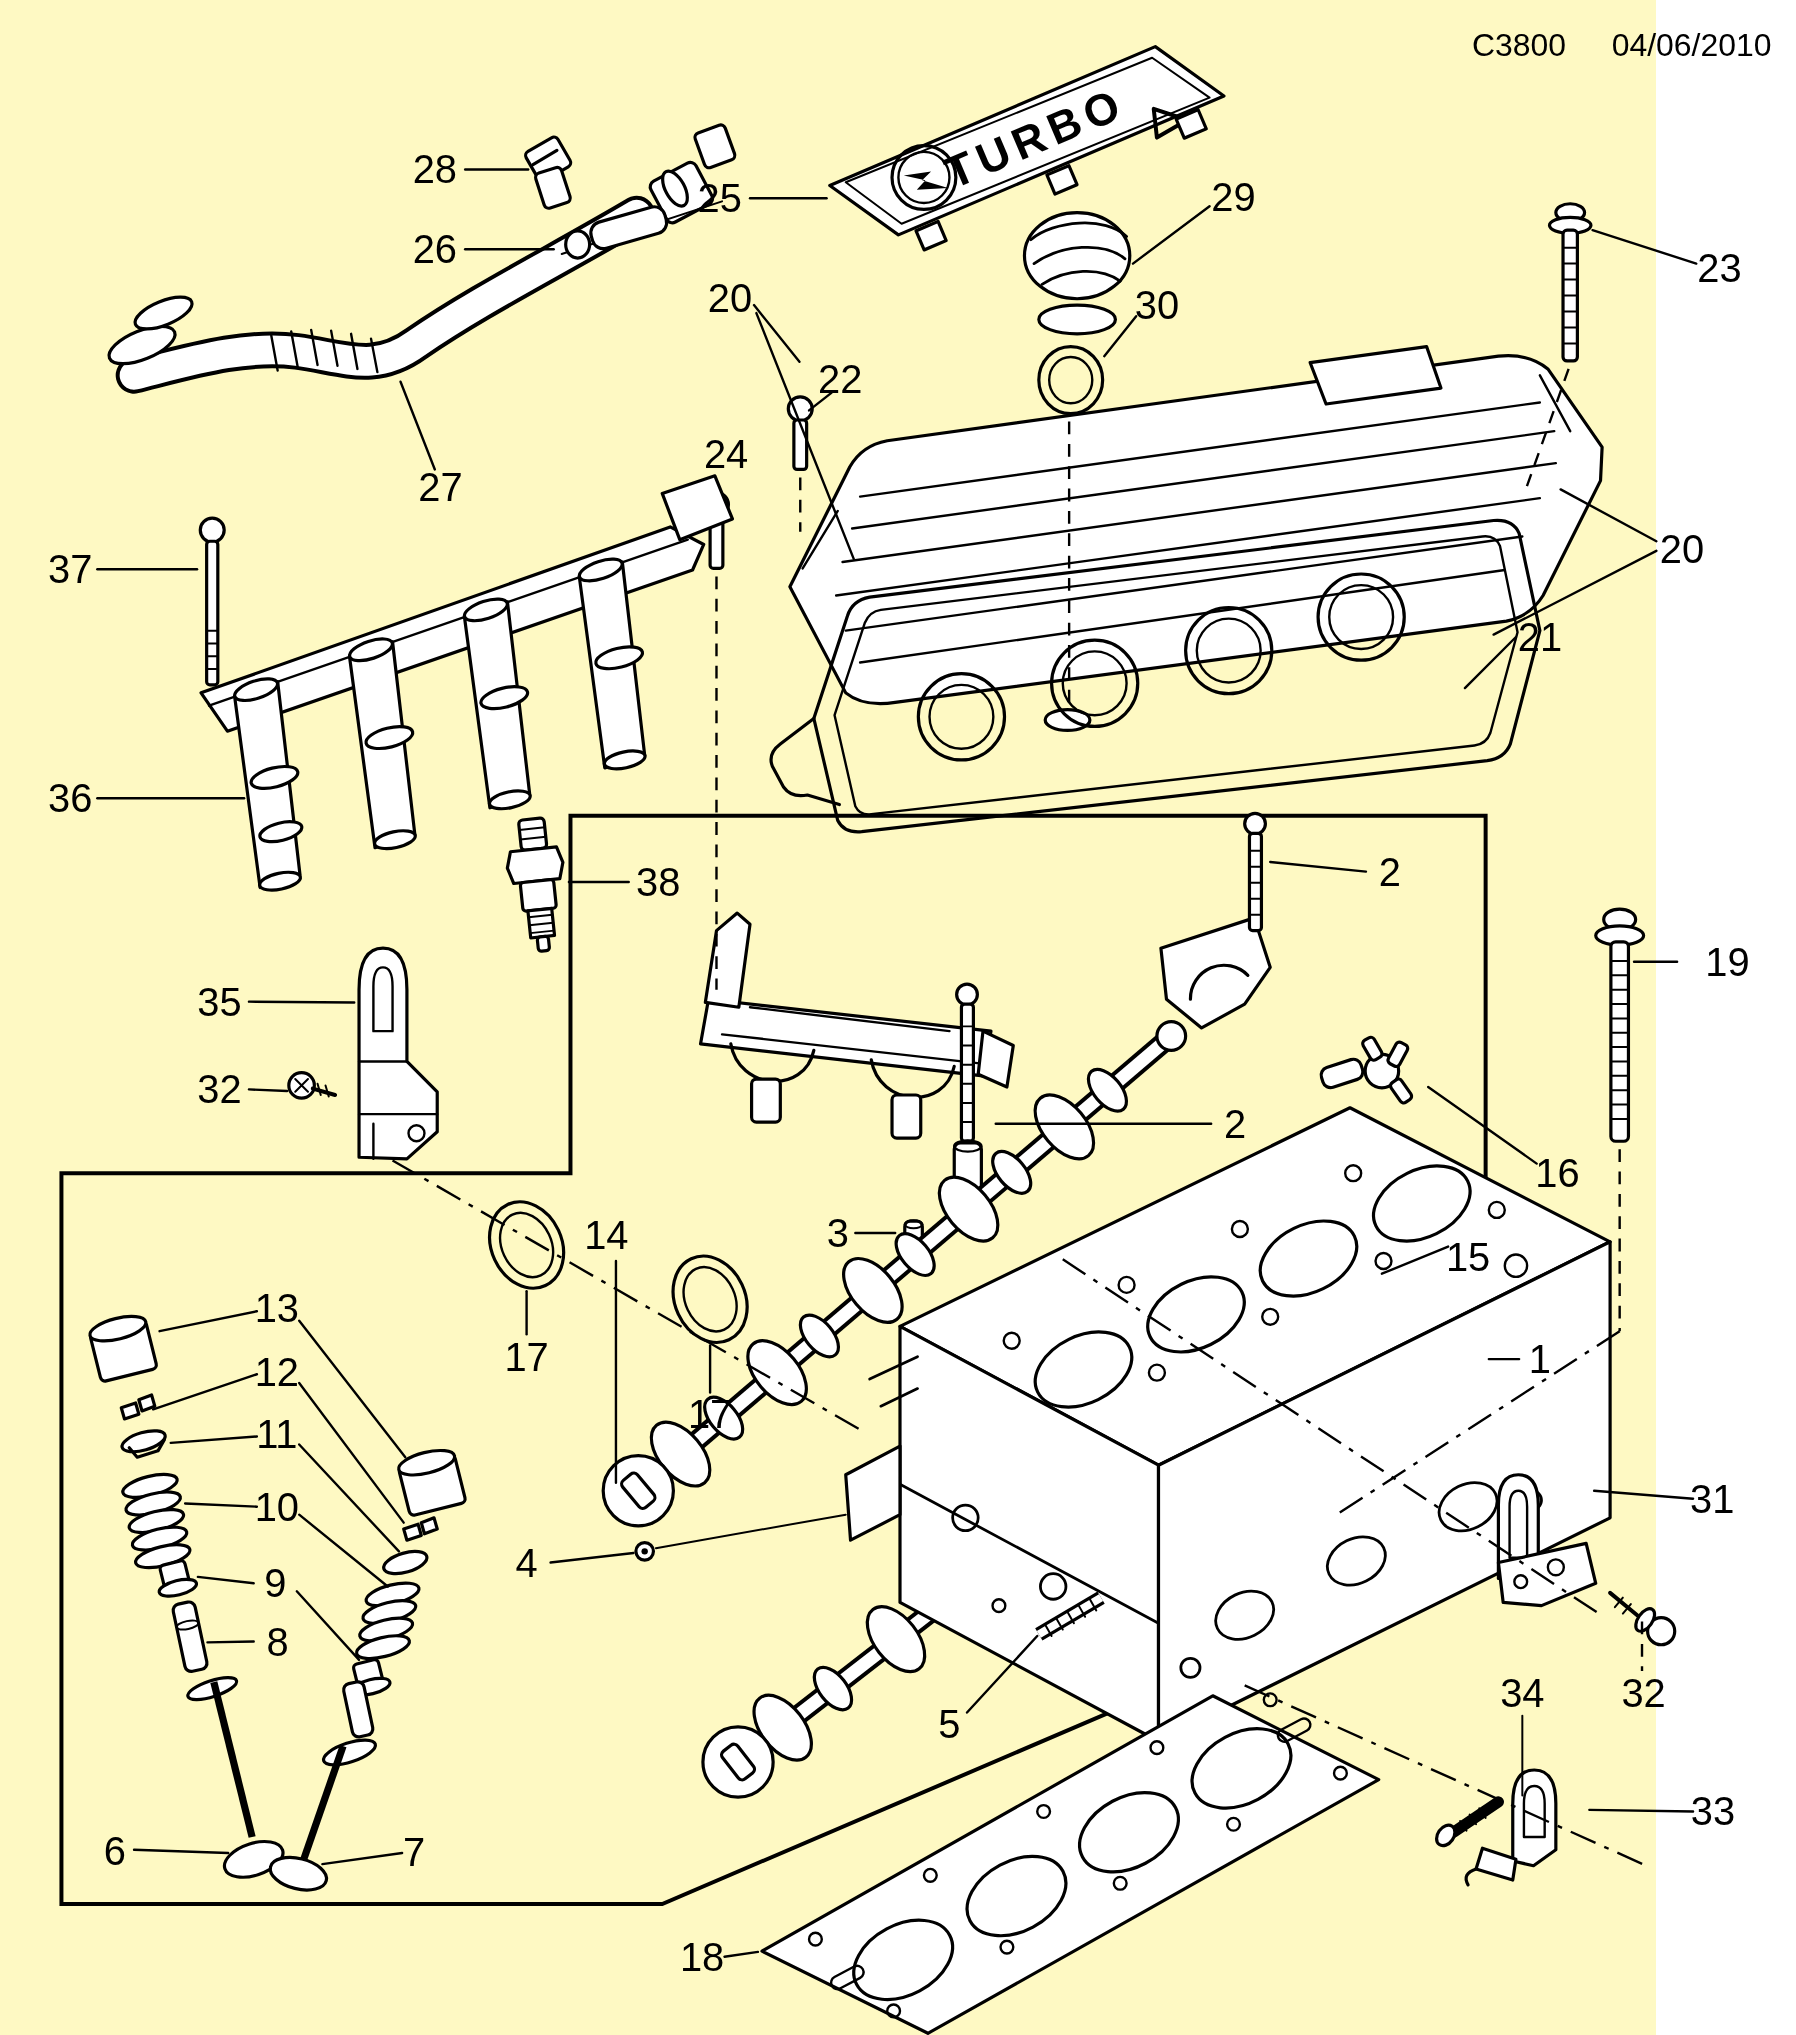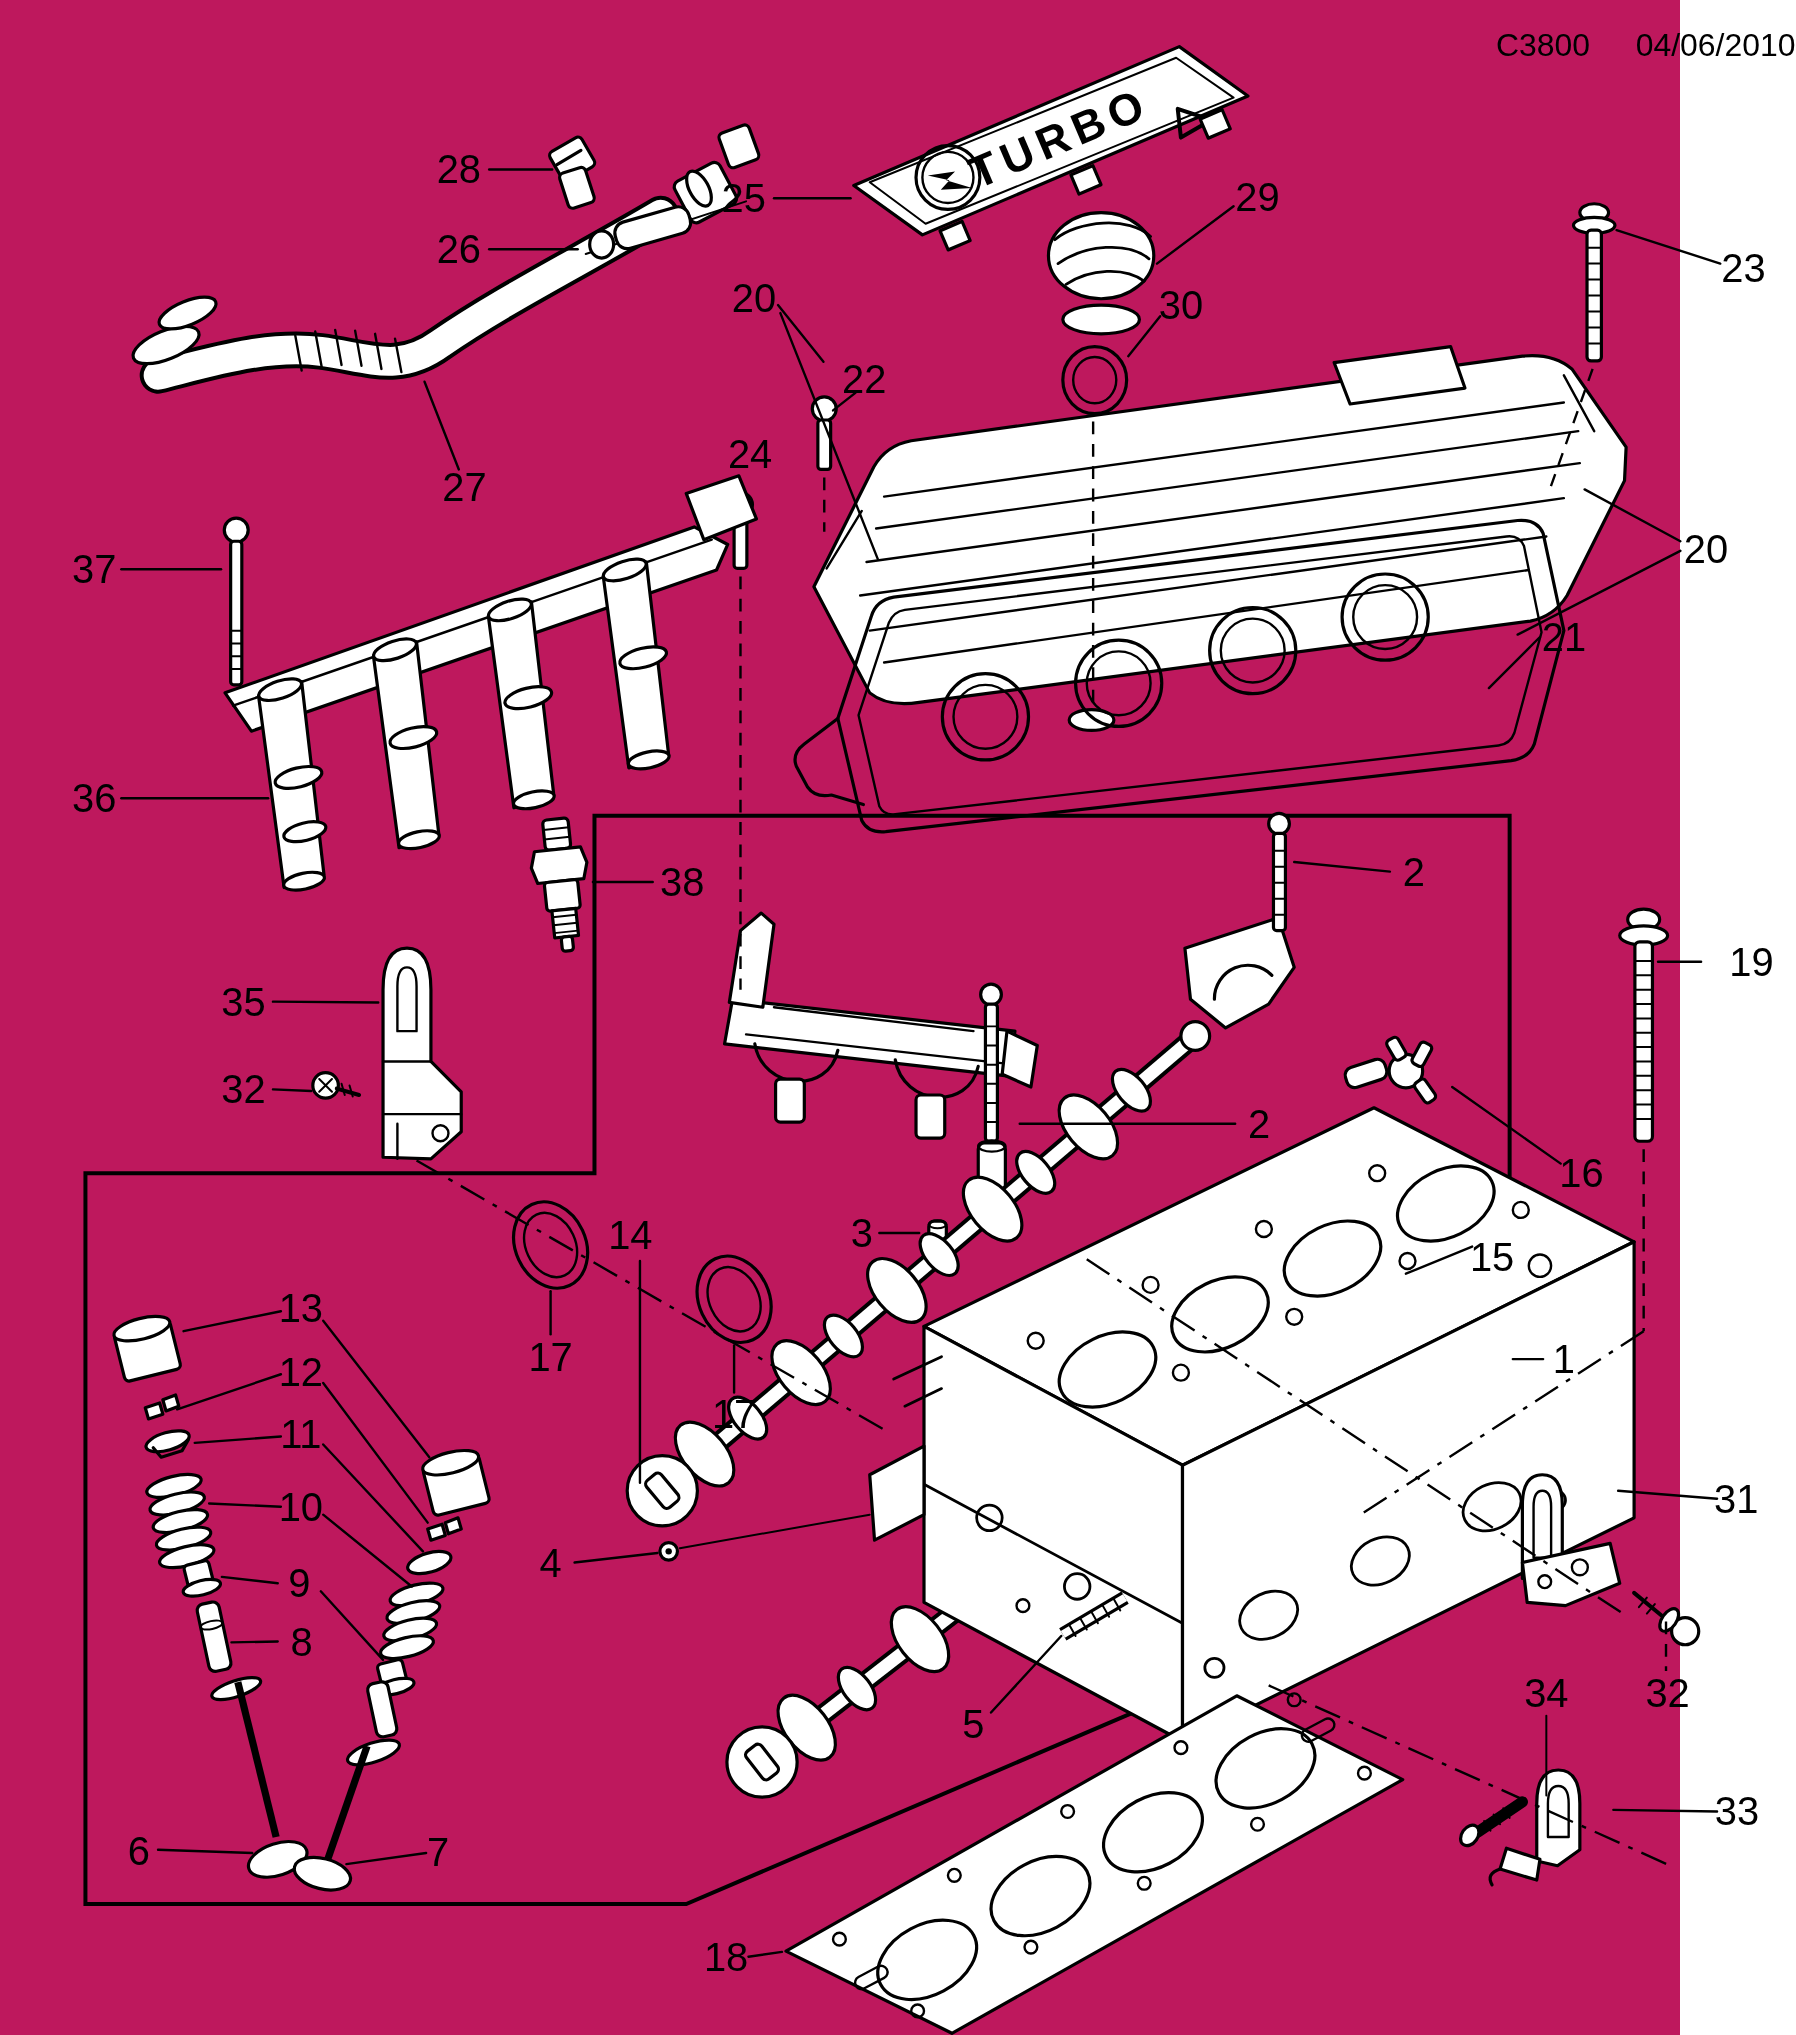--- a/index.html
+++ b/index.html
@@ -1,16 +1,16 @@
 <!DOCTYPE html>
 <html style="font-size:12.8px"><head>
 <meta charset="utf-8">
 <style>
   html,body{margin:0;padding:0;background:#ffffff;}
-  #stage{position:relative;width:1656px;height:2036px;background:#be185d;padding-left:24px;}
+  #stage{position:relative;width:1656px;height:2036px;background:#fef9c3;}
   svg{display:block;font-family:"Liberation Sans", sans-serif;}
   .part{fill:#ffffff;stroke:#000000;stroke-width:4;stroke-linejoin:round;stroke-linecap:round;}
   .ink{stroke:#000000;fill:none;stroke-width:4;stroke-linejoin:round;stroke-linecap:round;}
   .fillink{fill:#000000;stroke:none;}
   .leader{stroke:#000000;stroke-width:3;fill:none;stroke-linecap:round;}
   .thin{stroke-width:2.5;}
   .box{fill:none;stroke:#000000;stroke-width:5;stroke-linejoin:miter;}
   .dash{stroke:#000000;stroke-width:3;fill:none;stroke-dasharray:16 12;}
   .dashdot{stroke:#000000;stroke-width:3;fill:none;stroke-dasharray:34 12 6 12;}
   .callout{font-size:50px;fill:#000000;}

